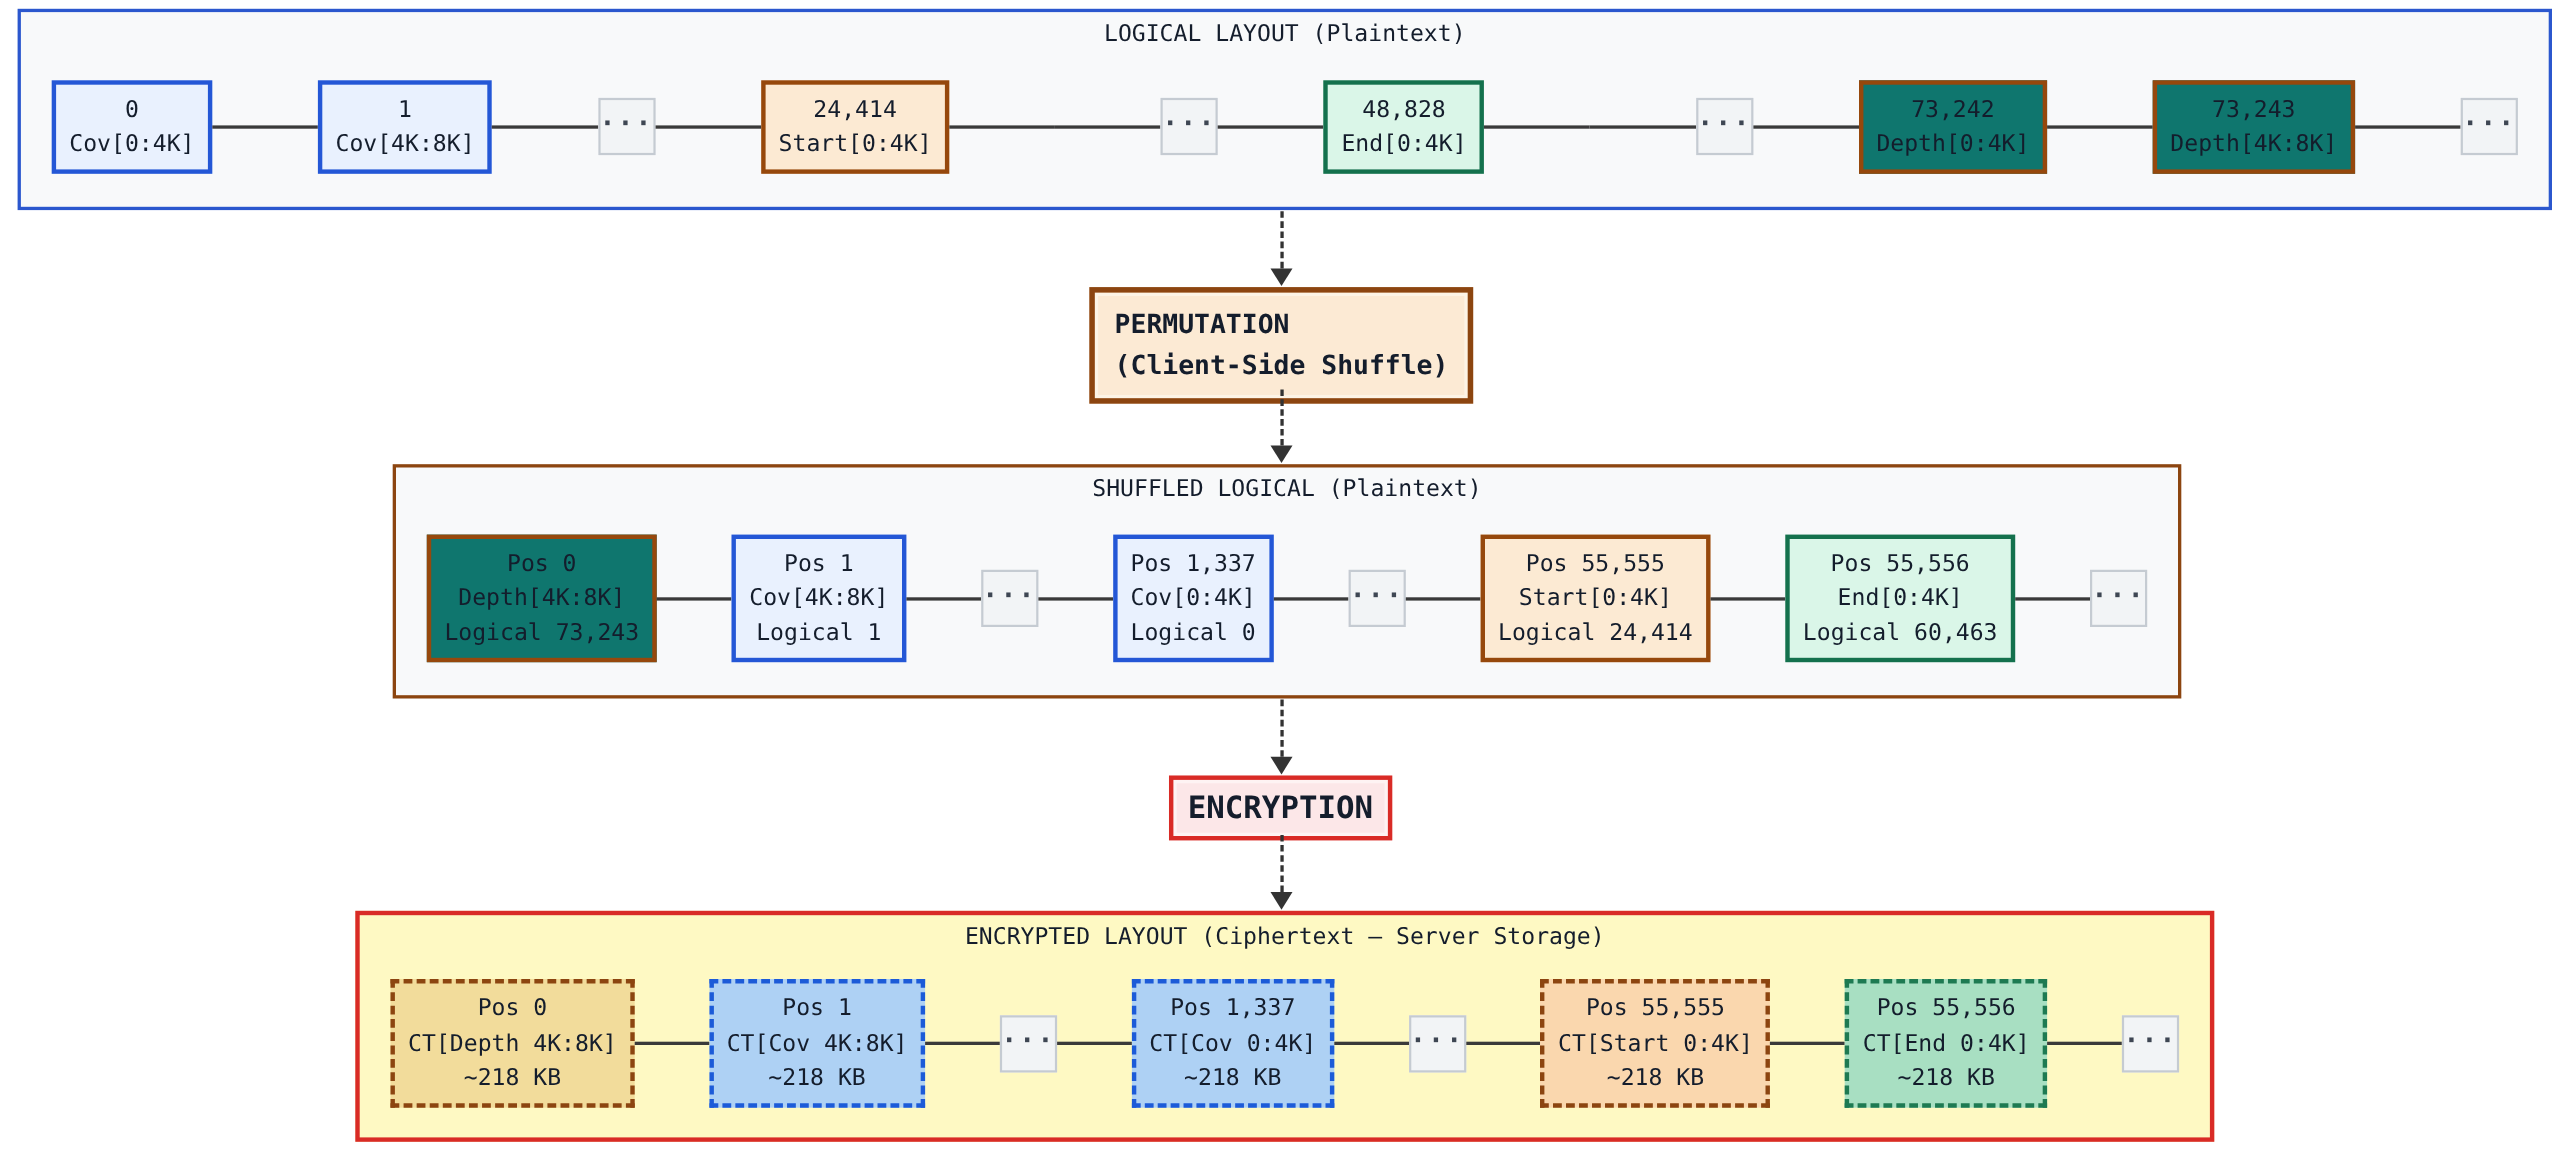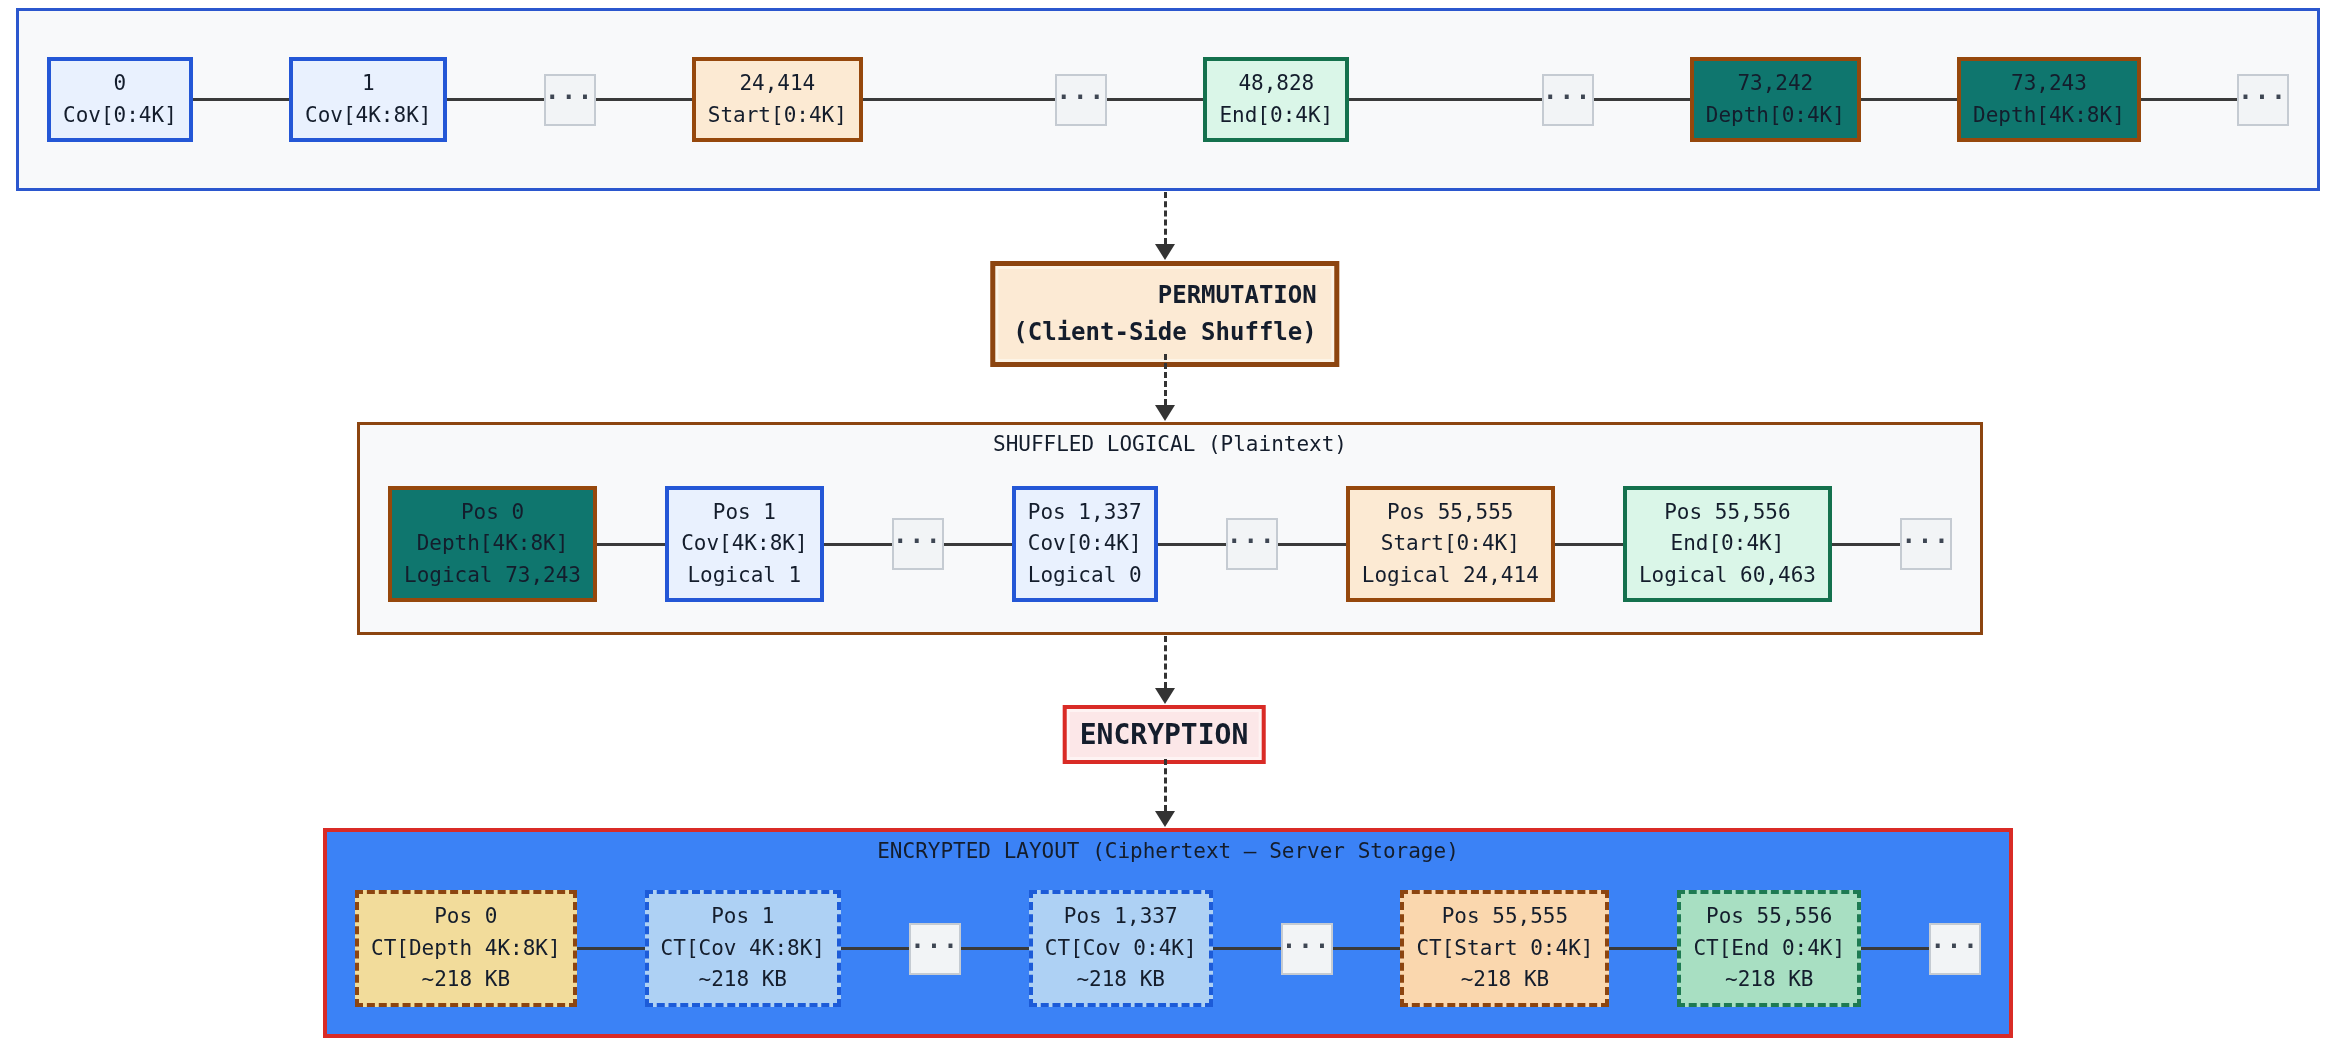--- a/index.html
+++ b/index.html
@@ -7,21 +7,21 @@
     position:relative; width:2340px; height:1054px;
     font-family:"DejaVu Sans Mono","Liberation Mono",monospace;
     color:#141d2c; background:#ffffff; overflow:hidden;
   }
   .panel { position:absolute; box-sizing:border-box; display:flex; flex-direction:column; }
   .panel-title { text-align:center; font-size:21px; margin-top:7px; white-space:nowrap; }
   .row { flex:1; display:flex; align-items:center; padding:0 28px; box-sizing:border-box; }
 
   .panel-logical  { left:16px;  top:8px;   width:2304px; height:183px; border:3px solid #2b57ce; background:#f8f9fa; }
   .panel-shuffled { left:357px; top:422px; width:1626px; height:213px; border:3px solid #8c4510; background:#f8f9fa; }
-  .panel-encrypted{ left:323px; top:828px; width:1690px; height:210px; border:4px solid #d92b26; background:#3b82f6; }
+  .panel-encrypted{ left:323px; top:828px; width:1690px; height:210px; border:4px solid #d92b26; background:#fef9c3; }
 
   .block {
     box-sizing:border-box; border:4px solid #333; padding:7px 12px;
     font-size:21px; line-height:1.5; text-align:center; white-space:nowrap; flex:0 0 auto;
   }
   .v-blue      { background:#e9f1fe; border-color:#2457d6; }
   .v-orange    { background:#fcead3; border-color:#96480c; }
   .v-green     { background:#daf6e8; border-color:#14714d; }
   .v-yellow    { background:#0f766e; border-color:#96480c; }
   .v-gold-ct   { background:#f2dc9b; border-color:#8c4510; border-style:dashed; }
@@ -32,21 +32,21 @@
   .dots {
     flex:0 0 auto; width:52px; height:52px; box-sizing:border-box;
     background:#f2f4f6; border:2px solid #c5cbd2; color:#3e4653;
     display:flex; align-items:center; justify-content:center;
     font-weight:bold; font-size:24px; letter-spacing:2px; padding-bottom:6px;
   }
   .connector { flex:1 1 34px; min-width:24px; height:3px; background:#3a3a3a; }
 
   .process-box {
     position:absolute; transform:translateX(-50%); box-sizing:border-box;
-    text-align:right; font-weight:bold; white-space:nowrap;
+    text-align:left; font-weight:bold; white-space:nowrap;
   }
   .permutation {
     left:1165px; top:261px; border:5px solid #8c4510; background:#fcead4;
     box-shadow:inset 0 0 0 3px #fdf4e6; padding:11px 18px; font-size:24px; line-height:1.55;
   }
   .encryption {
     left:1164px; top:705px; border:4px solid #d92b26; background:#fce7e8;
     box-shadow:inset 0 0 0 3px #fef3f3; padding:9px 13px; font-size:28px;
   }
 
@@ -57,20 +57,21 @@
   .arrow-2 { top:354px; height:67px; }
   .arrow-3 { top:636px; height:68px; }
   .arrow-4 { top:759px; height:68px; }
 </style>
 </head>
 <body>
 
 <div class="canvas">
 
   <section class="panel panel-logical">
+    <div class="panel-title">LOGICAL LAYOUT (Plaintext)</div>
     <div class="row">
         <div class="block v-blue">
           <div>0</div>
           <div>Cov[0:4K]</div>
         </div>
         <div class="connector"></div>
         <div class="block v-blue">
           <div>1</div>
           <div>Cov[4K:8K]</div>
         </div>

